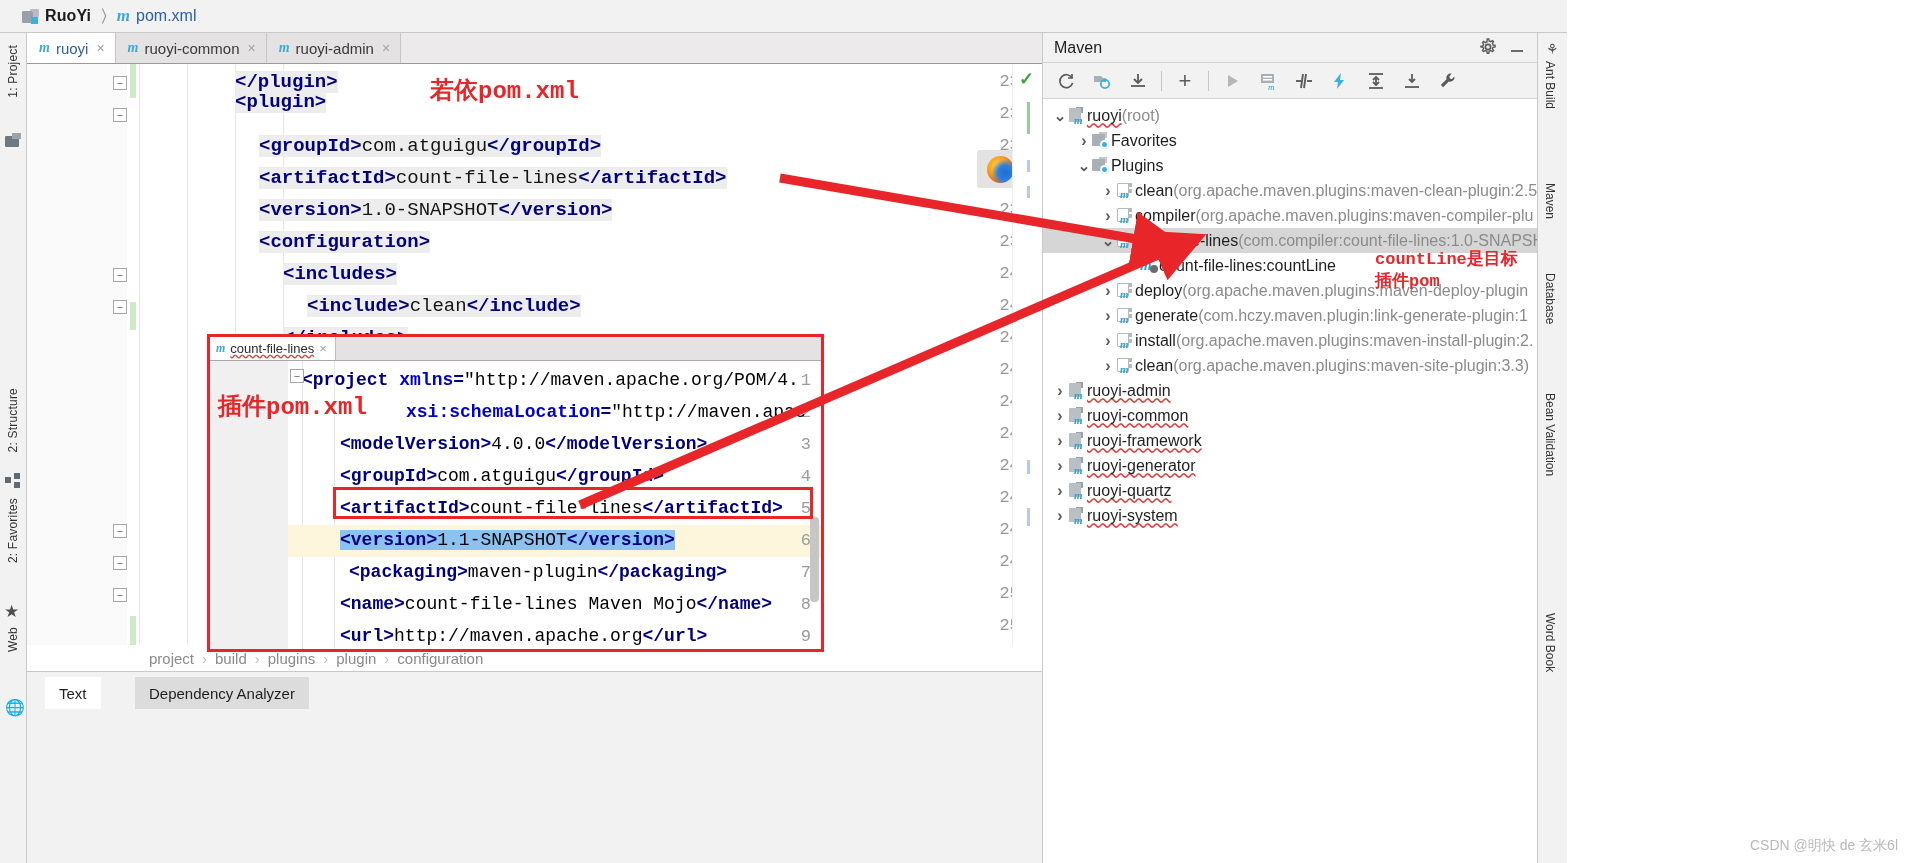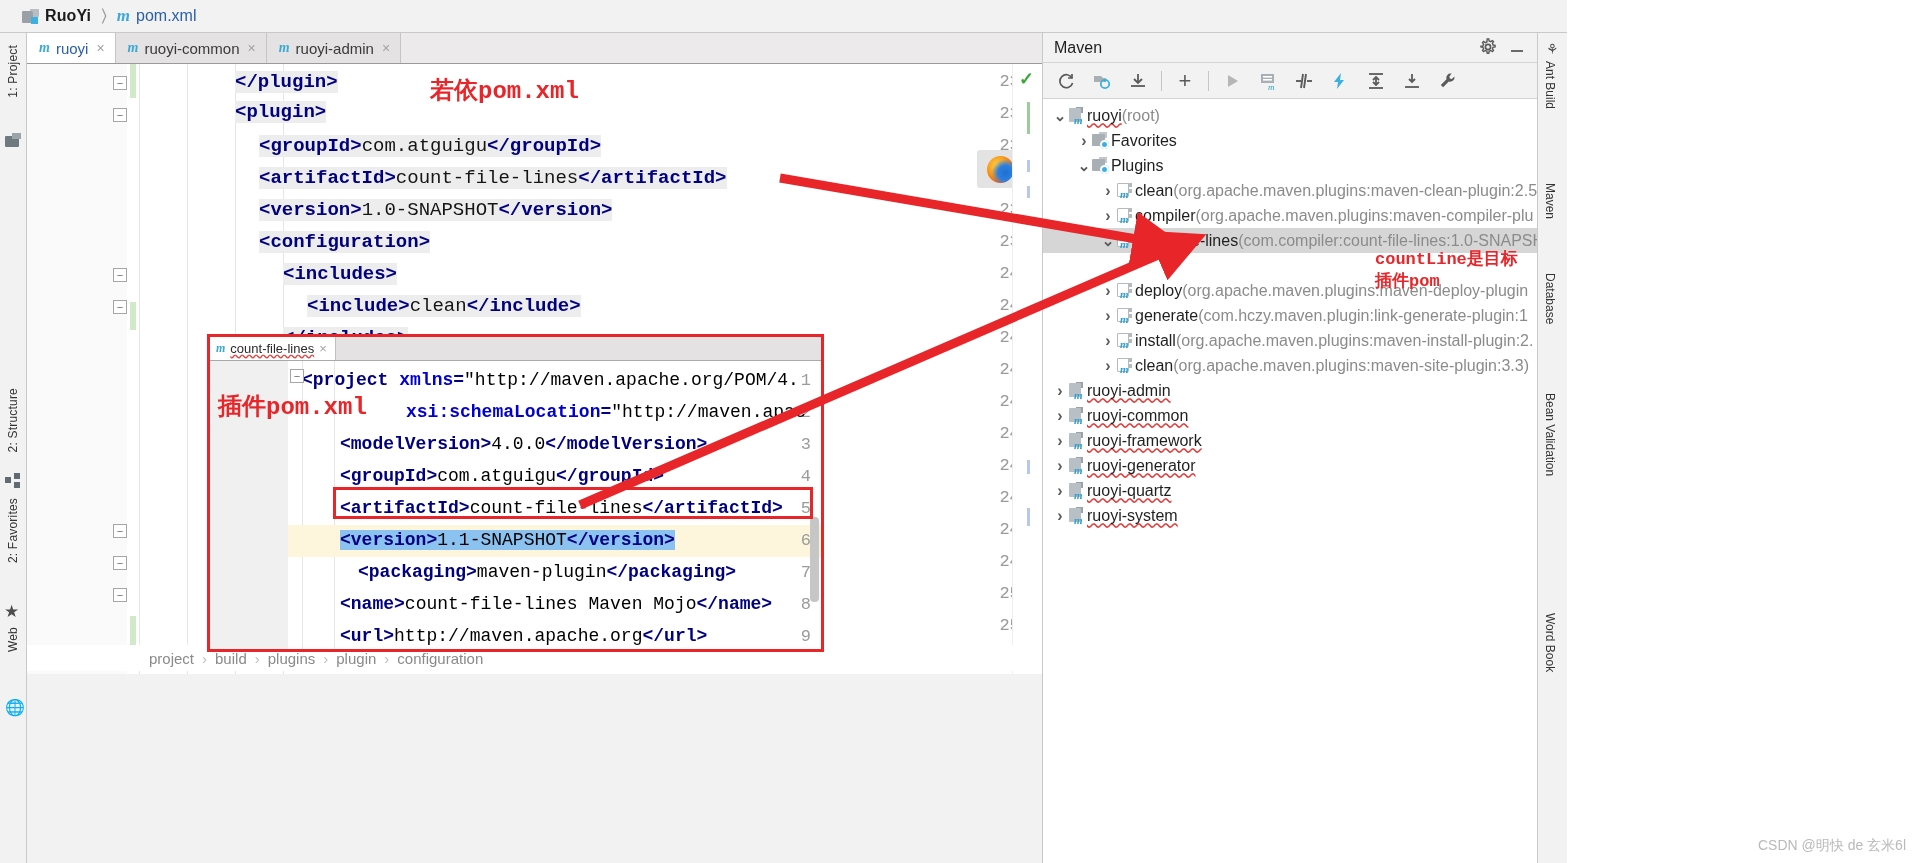--- a/index.html
+++ b/index.html
@@ -214,21 +214,21 @@
   
   .rightstrip {
     position:absolute; left:1537px; top:33px; width:30px; height:830px; background:#f2f2f2;
     border-left:1px solid #c9c9c9;
   }
   .rslabel {
     position:absolute; left:5px; writing-mode:vertical-rl;
     font-size:12px; color:#333; white-space:nowrap;
   }
   .watermark {
-    position:absolute; right:14px; bottom:8px; color:#b9b9b9; font-size:14px; z-index:70;
+    position:absolute; right:22px; bottom:8px; color:#b9b9b9; font-size:14px; z-index:70;
   }
   .farright { position:absolute; left:1567px; top:0; width:353px; height:863px; background:#fff; }
 </style>
 </head>
 <body>
 
 <div class="app">
 
   <div class="topbar">
     <span class="proj-icon">
@@ -284,21 +284,21 @@
     <div class="vstripe" style="left:160px;"></div>
     <div class="vstripe" style="left:208px;"></div>
     <div class="vstripe" style="left:256px;"></div>
     <div class="greenbar" style="top:0px; height:34px;"></div>
     <div class="greenbar" style="top:238px; height:28px;"></div>
     <div class="greenbar" style="top:552px; height:36px;"></div>
     <div id="main-lines">
         <div class="gutter-line" style="top: 8px;">234</div>
         <div class="codeline" style="top: 8px; left: 208px;"><span class="tag hl">&lt;/plugin&gt;</span></div>
         <div class="gutter-line" style="top: 40px;">235</div>
-        <div class="codeline" style="top: 38px; left: 208px; text-align: center;"><span class="tag hl">&lt;plugin&gt;</span></div>
+        <div class="codeline" style="top: 28px; left: 208px; text-align: center;"><span class="tag hl">&lt;plugin&gt;</span></div>
         <div class="gutter-line" style="top: 72px;">236</div>
         <div class="codeline" style="top: 72px; left: 232px;"><span class="tag hl">&lt;groupId&gt;</span><span class="txt hl">com.atguigu</span><span class="tag hl">&lt;/groupId&gt;</span></div>
         <div class="gutter-line" style="top: 104px;">237</div>
         <div class="codeline" style="top: 104px; left: 232px;"><span class="tag hl">&lt;artifactId&gt;</span><span class="txt hl">count-file-lines</span><span class="tag hl">&lt;/artifactId&gt;</span></div>
         <div class="gutter-line" style="top: 136px;">238</div>
         <div class="codeline" style="top: 136px; left: 232px;"><span class="tag hl">&lt;version&gt;</span><span class="txt hl">1.0-SNAPSHOT</span><span class="tag hl">&lt;/version&gt;</span></div>
         <div class="gutter-line" style="top: 168px;">239</div>
         <div class="codeline" style="top: 168px; left: 232px;"><span class="tag hl">&lt;configuration&gt;</span></div>
         <div class="gutter-line" style="top: 200px;">240</div>
         <div class="codeline" style="top: 200px; left: 256px;"><span class="tag hl">&lt;includes&gt;</span></div>
@@ -364,21 +364,21 @@
         <div class="pgl" style="top: 130px;">4</div>
         <div class="pline" style="top: 130px; left: 130px;"><span class="tag">&lt;groupId</span><span class="tag">&gt;</span>com.atguigu<span class="tag">&lt;/groupId</span><span class="tag">&gt;</span></div>
         <div class="rowband" style="top: 156px;"></div>
         <div class="pgl" style="top: 162px;">5</div>
         <div class="pline" style="top: 162px; left: 130px;"><span class="tag">&lt;artifactId</span><span class="tag">&gt;</span>count-file-lines<span class="tag">&lt;/artifactId</span><span class="tag">&gt;</span></div>
         <div class="rowband current" style="top: 188px;"></div>
         <div class="pgl" style="top: 194px;">6</div>
         <div class="pline" style="top: 194px; left: 130px;"><span class="sel"><span class="tag">&lt;version</span><span class="tag">&gt;</span>1.1-SNAPSHOT<span class="tag">&lt;/version</span><span class="tag">&gt;</span></span></div>
         <div class="rowband" style="top: 220px;"></div>
         <div class="pgl" style="top: 226px;">7</div>
-        <div class="pline" style="top: 226px; left: 148px;"><span class="tag">&lt;packaging</span><span class="tag">&gt;</span>maven-plugin<span class="tag">&lt;/packaging</span><span class="tag">&gt;</span></div>
+        <div class="pline" style="top: 226px; left: 139px;"><span class="tag">&lt;packaging</span><span class="tag">&gt;</span>maven-plugin<span class="tag">&lt;/packaging</span><span class="tag">&gt;</span></div>
         <div class="rowband" style="top: 252px;"></div>
         <div class="pgl" style="top: 258px;">8</div>
         <div class="pline" style="top: 258px; left: 130px;"><span class="tag">&lt;name</span><span class="tag">&gt;</span>count-file-lines Maven Mojo<span class="tag">&lt;/name</span><span class="tag">&gt;</span></div>
         <div class="rowband" style="top: 284px;"></div>
         <div class="pgl" style="top: 290px;">9</div>
         <div class="pline" style="top: 290px; left: 130px;"><span class="tag">&lt;url</span><span class="tag">&gt;</span>http://maven.apache.org<span class="tag">&lt;/url</span><span class="tag">&gt;</span></div>
       </div>
     <div class="pfold" style="top:32px; left:80px;">−</div>
     <div class="pscroll"></div>
   </div>
@@ -405,20 +405,24 @@
       <span class="sep">›</span>
       <span>build</span>
       <span class="sep">›</span>
       <span>plugins</span>
       <span class="sep">›</span>
       <span>plugin</span>
       <span class="sep">›</span>
       <span>configuration</span>
     </div>
 
+  <div class="bottombar">
+    <div class="btab active" style="left:18px;">Text</div>
+    <div class="btab inactive" style="left:108px;">Dependency Analyzer</div>
+  </div>
 
   <div class="maven">
     <div class="mhead">
       <span class="title">Maven</span>
       <span class="gear">
         <svg width="18" height="18" viewBox="0 0 18 18">
             <g fill="#5b5b5b">
           <circle cx="9" cy="9" r="2.6" fill="none" stroke="#5b5b5b" stroke-width="1.7"></circle>
           <path d="M8.2 1h1.6l.3 2 1.6.7 1.7-1.1 1.1 1.1-1.1 1.7.7 1.6 2 .3v1.6l-2 .3-.7 1.6 1.1 1.7-1.1 1.1-1.7-1.1-1.6.7-.3 2H8.2l-.3-2-1.6-.7-1.7 1.1-1.1-1.1 1.1-1.7-.7-1.6-2-.3V8.2l2-.3.7-1.6L3.5 4.6l1.1-1.1 1.7 1.1 1.6-.7z" fill="none" stroke="#5b5b5b" stroke-width="1.4"></path>
         </g>
@@ -532,20 +536,25 @@
           <span class="ticon"><span class="ic-plug"><span class="p"></span><span class="p2"></span><span class="b"></span><span class="m">m</span></span></span>
           <span class="tlabel">compiler</span>
           <span class="tsub"> (org.apache.maven.plugins:maven-compiler-plu</span>
         </div>
         <div class="trow selected" style="top: 129px; padding-left: 58px;">
           <span class="twist" style="font-size: 15px; font-weight: bold;">⌄</span>
           <span class="ticon"><span class="ic-plug"><span class="p"></span><span class="p2"></span><span class="b"></span><span class="m">m</span></span></span>
           <span class="tlabel">count-file-lines</span>
           <span class="tsub"> (com.compiler:count-file-lines:1.0-SNAPSH</span>
         </div>
+        <div class="trow" style="top: 154px; padding-left: 82px;">
+          <span class="twist" style="font-weight: bold;"></span>
+          <span class="ticon"><span class="ic-goal"><span class="m">m</span><span class="d"></span></span></span>
+          <span class="tlabel">count-file-lines:countLine</span>
+        </div>
         <div class="trow" style="top: 179px; padding-left: 58px;">
           <span class="twist" style="font-size: 16px; font-weight: bold;">›</span>
           <span class="ticon"><span class="ic-plug"><span class="p"></span><span class="p2"></span><span class="b"></span><span class="m">m</span></span></span>
           <span class="tlabel">deploy</span>
           <span class="tsub"> (org.apache.maven.plugins:maven-deploy-plugin</span>
         </div>
         <div class="trow" style="top: 204px; padding-left: 58px;">
           <span class="twist" style="font-size: 16px; font-weight: bold;">›</span>
           <span class="ticon"><span class="ic-plug"><span class="p"></span><span class="p2"></span><span class="b"></span><span class="m">m</span></span></span>
           <span class="tlabel">generate</span>

